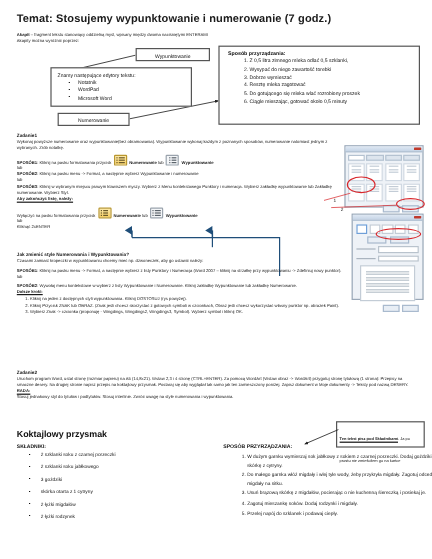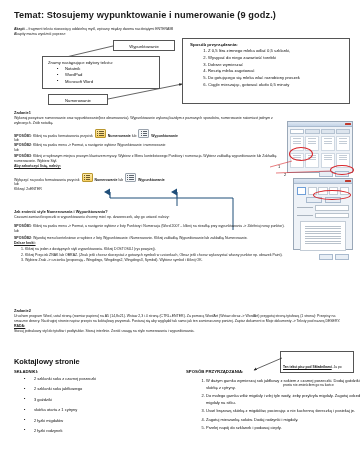--- a/index.html
+++ b/index.html
@@ -87,21 +87,21 @@
   .ing li:before{content:"\25AA";position:absolute;left:0;top:-0.5px;font-size:4px;}
   .przyg{position:absolute;left:186px;top:369px;font-size:4.3px;font-weight:bold;}
   .steps{position:absolute;left:196px;top:377px;width:162px;margin:0;padding:0 0 0 10px;}
   .steps li{font-size:4px;line-height:1.75;margin-bottom:1.2px;}
 </style>
 </head>
 <body>
 
 <div class="page">
 
-  <div class="title">Temat: Stosujemy wypunktowanie i numerowanie (9 godz.)</div>
+  <div class="title">Temat: Stosujemy wypunktowanie i numerowanie (7 godz.)</div>
 
   <div class="akapit">
     <span style="font-weight:bold">Akapit</span><span> – fragment tekstu stanowiący oddzielną myśl, wpisany między dwoma naciśniętymi ENTERAMI</span><br>
     <span>Akapity można wyróżnić poprzez:</span>
   </div>
 
   <div class="diagram">
     <svg class="arrows">
       <defs>
         <marker id="ah" markerWidth="5" markerHeight="5" refX="4" refY="2" orient="auto">
@@ -339,21 +339,21 @@
   </div>
   <svg style="position:absolute;left:252px;top:358px;width:34px;height:18px;overflow:visible">
     <defs>
       <marker id="ch" markerWidth="5" markerHeight="5" refX="4" refY="2" orient="auto">
         <path d="M0,0 L4.5,2 L0,4 z" fill="#222"></path>
       </marker>
     </defs>
     <line x1="30" y1="0" x2="2" y2="12" stroke="#222" stroke-width="0.7" marker-end="url(#ch)"></line>
   </svg>
 
-  <div class="recipe-title">Koktajlowy stronie</div>
+  <div class="recipe-title">Koktajlowy przysmak</div>
   <div class="skl">SKŁADNIKI:</div>
   <ul class="ing">
     <li>2 szklanki soku z czarnej porzeczki</li>
     <li>2 szklanki soku jabłkowego</li>
     <li>3 goździki</li>
     <li>skórka otarta z 1 cytryny</li>
     <li>2 łyżki migdałów</li>
     <li>2 łyżki rodzynek</li>
   </ul>
 

